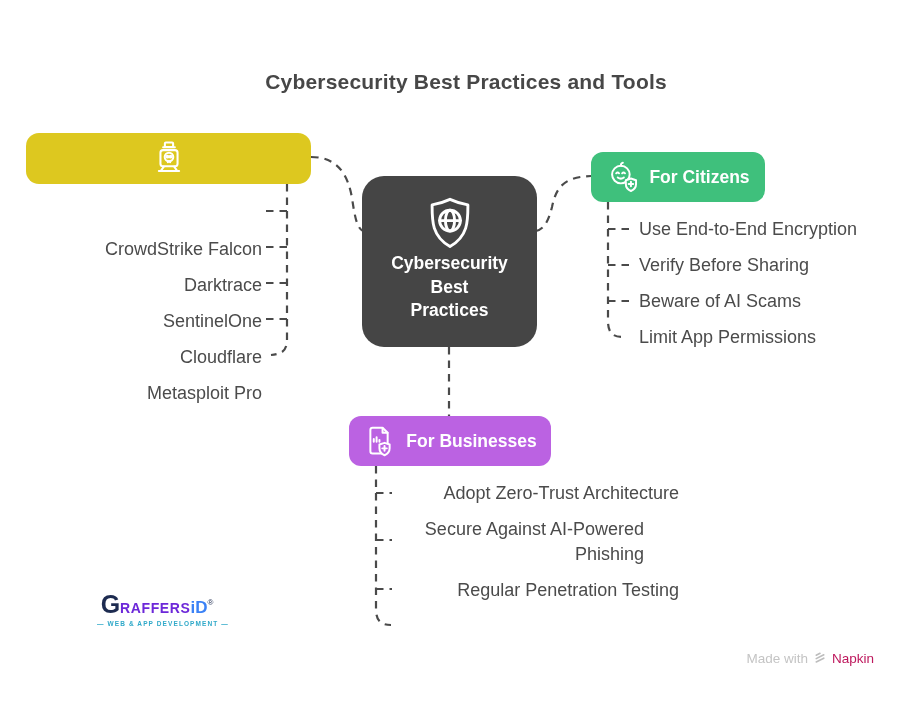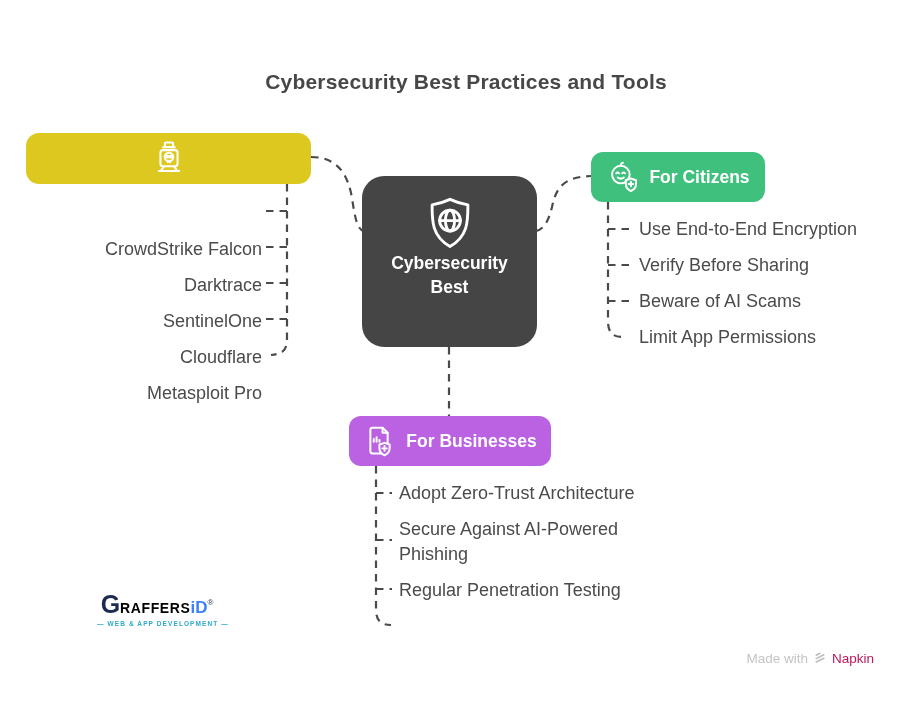--- a/index.html
+++ b/index.html
@@ -30,27 +30,27 @@
     flex-direction:column;justify-content:flex-start;
   }
   .node-center .icon{margin-top:18px;}
   .center-text{text-align:center;font-size:17.5px;line-height:23.5px;font-weight:bold;color:#fff;}
   .center-text span{display:block;}
 
   .list{position:absolute;color:#4b4b4b;font-size:18px;}
   .list .item{line-height:25px;padding:5.5px 0;white-space:nowrap;}
   .list-tools{left:0;top:193px;width:262px;text-align:right;margin-top:38px;}
   .list-citizens{left:639px;top:211px;width:260px;text-align:left;}
-  .list-businesses{left:399px;top:475px;width:280px;text-align:left;}
+  .list-businesses{left:399px;top:475px;width:280px;text-align:right;}
   .list-businesses .item-wrap{white-space:normal;width:245px;}
 
   .logo{position:absolute;left:97px;top:592px;width:120px;text-align:center;}
   .logo-row{display:flex;align-items:baseline;justify-content:center;line-height:1;}
   .logo-g{font-size:25px;font-weight:bold;color:#1d2b50;}
-  .logo-main{font-size:14px;font-weight:bold;color:#000000;letter-spacing:.6px;text-transform:uppercase;}
+  .logo-main{font-size:14px;font-weight:bold;color:#6d28d9;letter-spacing:.6px;text-transform:uppercase;}
   .logo-accent{font-size:17px;font-weight:bold;color:#3b82f6;}
   .logo-reg{font-size:8px;color:#1d2b50;position:relative;top:-8px;}
   .logo-tagline{margin-top:3px;font-size:6.5px;letter-spacing:1.1px;color:#2fa9c9;font-weight:bold;white-space:nowrap;}
 
   .watermark{position:absolute;right:26px;top:651px;display:flex;align-items:flex-start;gap:5px;
              font-size:13.5px;color:#c4c4c4;}
   .watermark .napkin-brand{color:#be185d;}
 </style>
 </head>
 <body>
@@ -107,20 +107,21 @@
       <svg width="58" height="58" viewBox="0 0 24 24" fill="none" stroke="#ffffff" stroke-width="1.2" stroke-linecap="round" stroke-linejoin="round">
         <path d="M12 2.2 C14.4 3.3 17.1 4.1 19.4 4.5 C19.4 10.6 19.7 17.4 12 21.7 C4.3 17.4 4.6 10.6 4.6 4.5 C6.9 4.1 9.6 3.3 12 2.2 Z"></path>
         <circle cx="12" cy="11" r="4.3"></circle>
         <ellipse cx="12" cy="11" rx="1.9" ry="4.3"></ellipse>
         <path d="M7.7 11 h8.6"></path>
       </svg>
     </span>
     <div class="center-text">
       <span>Cybersecurity</span>
       <span>Best</span>
+      <span>Practices</span>
     </div>
   </div>
 
   <div class="node node-citizens">
     <span class="icon">
       <svg width="34" height="34" viewBox="0 0 24 24" fill="none" stroke="#ffffff" stroke-width="1.4" stroke-linecap="round" stroke-linejoin="round">
         <circle cx="10.5" cy="10.3" r="6.2"></circle>
         <path d="M10.8 4.1 Q10 2.4 11.9 1.9"></path>
         <path d="M7.2 9.4 q1 -1.1 2 0"></path>
         <path d="M11.4 9.4 q1 -1.1 2 0"></path>

